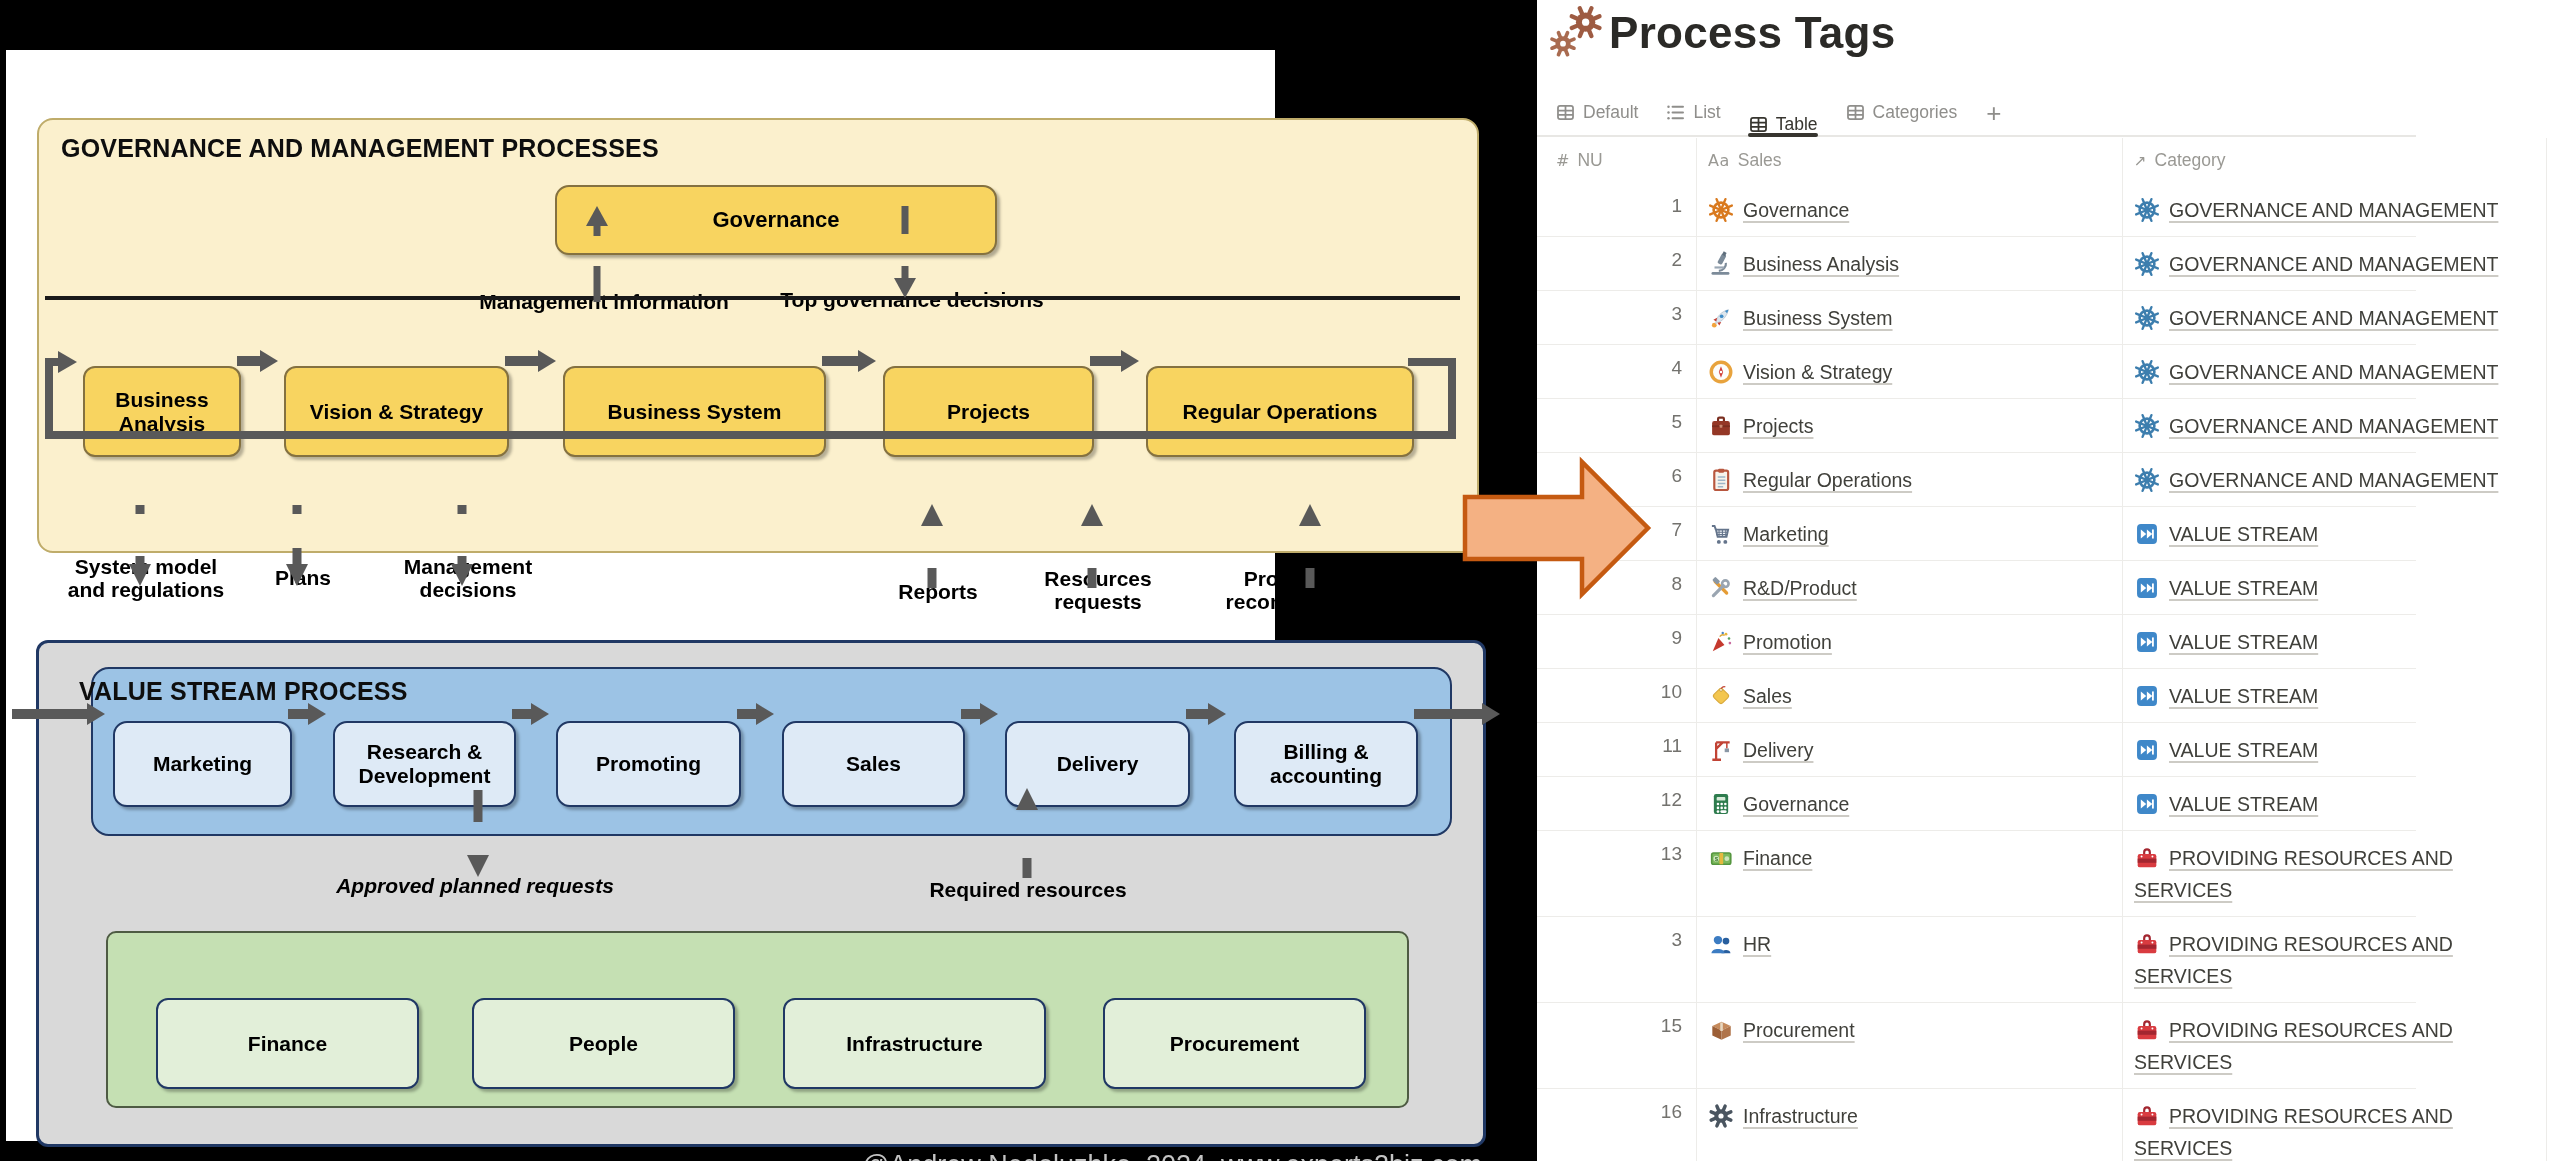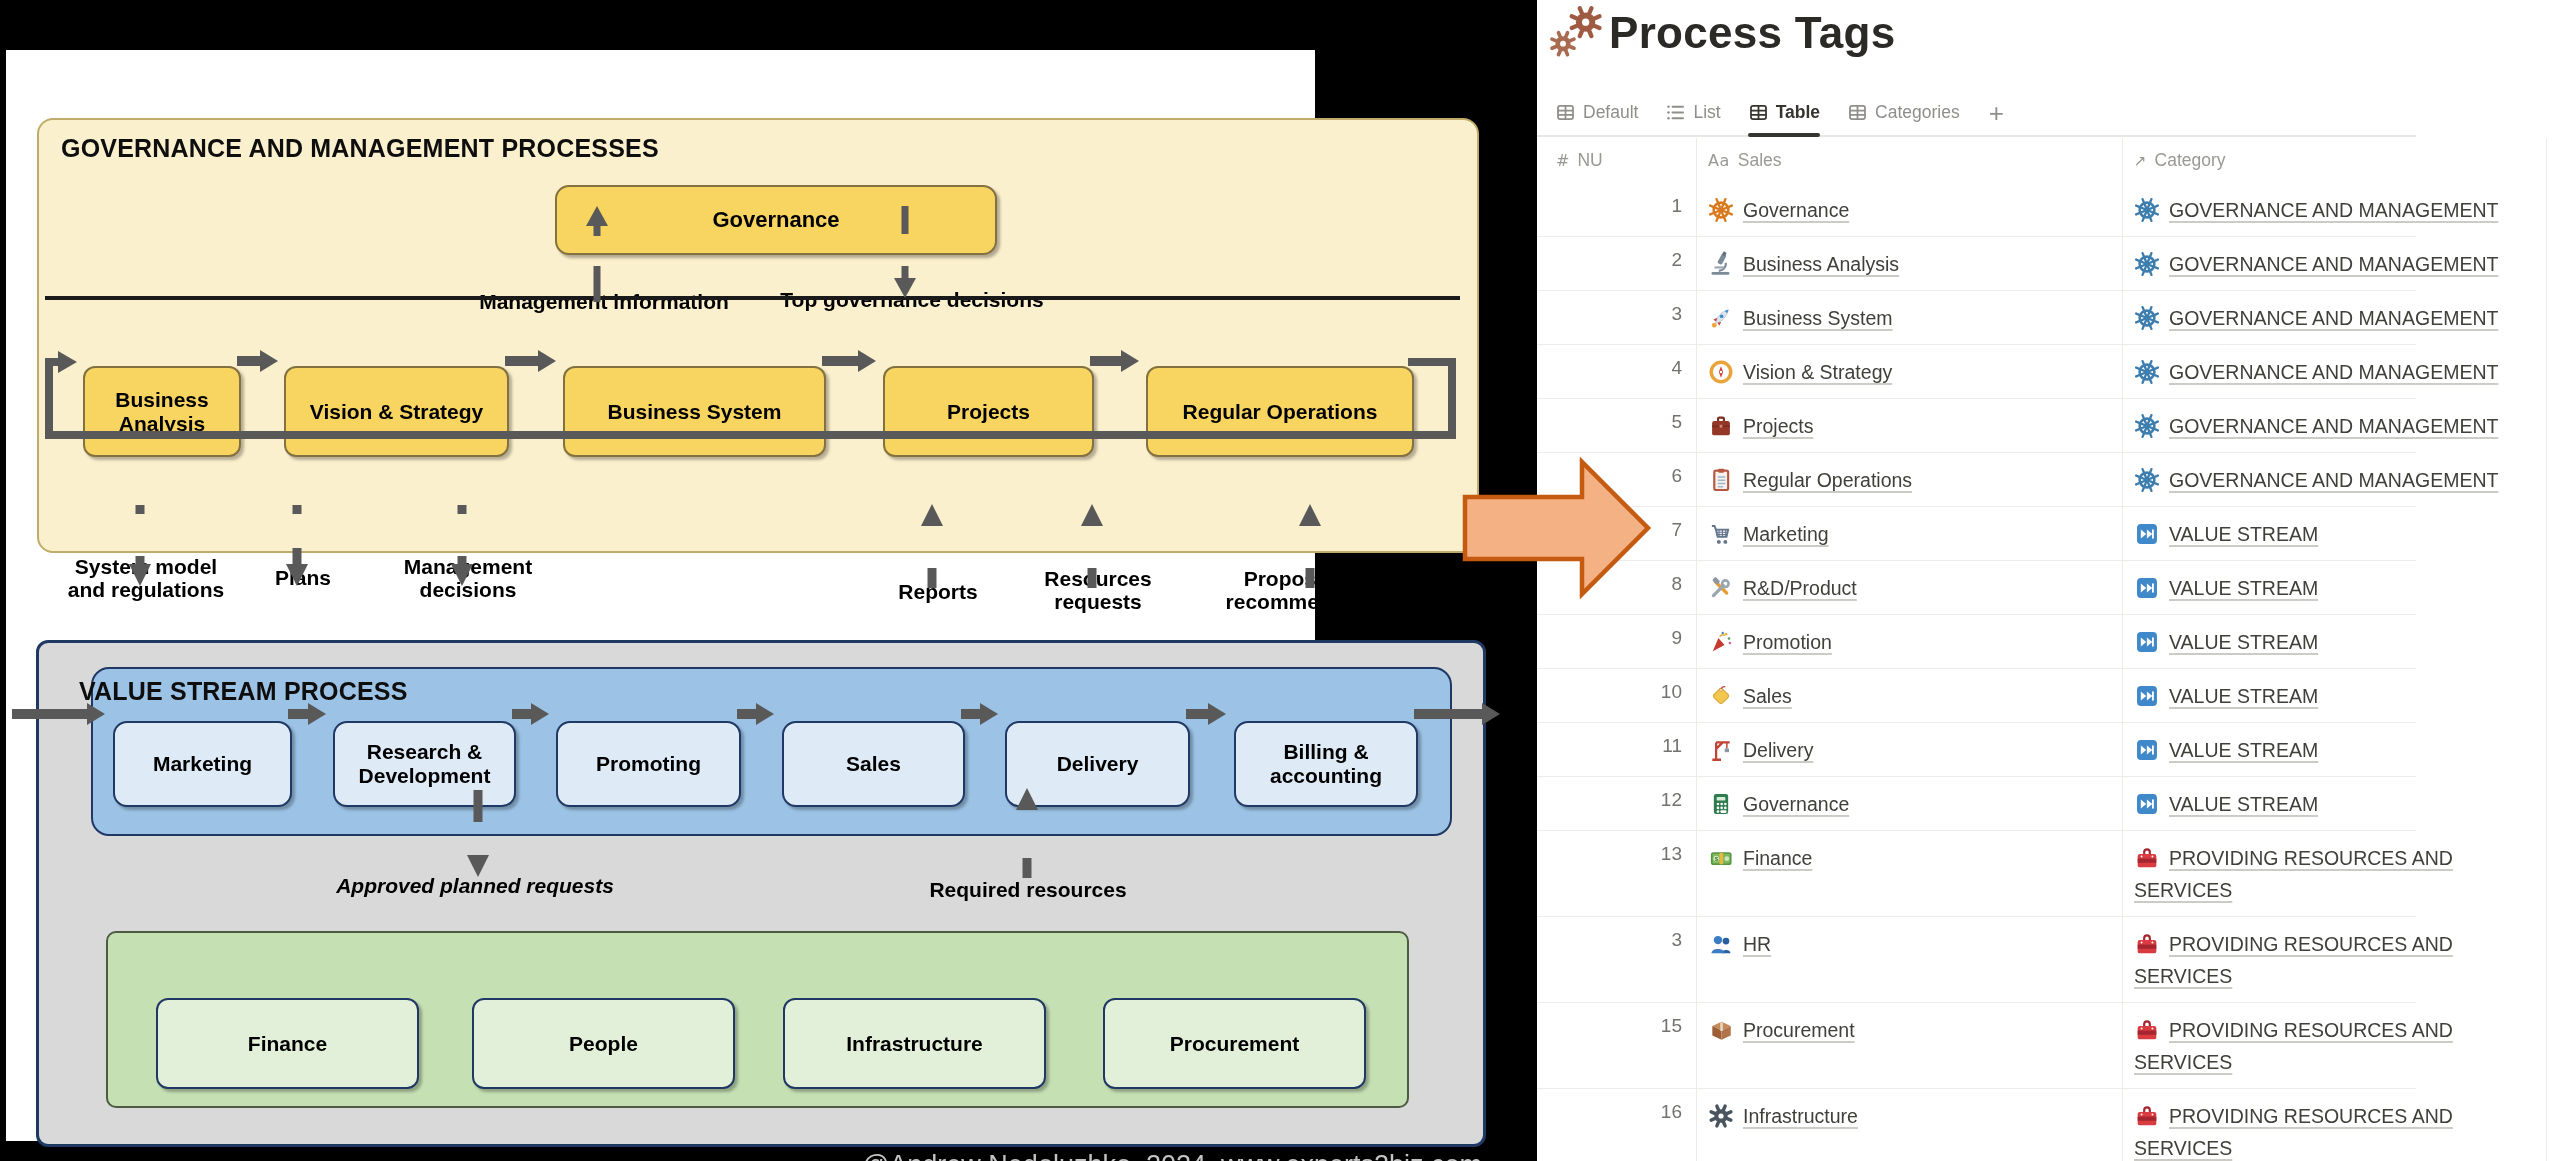--- a/index.html
+++ b/index.html
@@ -1,21 +1,21 @@
 <!DOCTYPE html>
 <html style="--beige: #FBF0CD; --yellow: #F8D460; --gray: #D9D9D9; --blue: #9CC3E5; --light-blue: #DEEAF6; --green: #C5E0B3; --light-green: #E2EFD9; --navy-border: #203864; --connector: #595959;"><head>
 <meta charset="utf-8">
 <style>
   html,body{margin:0;padding:0;background:#fff;}
   #canvas{position:relative;width:2560px;height:1161px;overflow:hidden;
           font-family:"Liberation Sans","DejaVu Sans",sans-serif;background:#fff;}
 
   
   #slide{position:absolute;left:0;top:0;width:1537px;height:1161px;background:#000;}
-  #page{position:absolute;left:6px;top:50px;width:1269px;height:1091px;background:#fff;padding-left:40px;}
+  #page{position:absolute;left:6px;top:50px;width:1269px;height:1091px;background:#fff;}
   .absbox{position:absolute;box-sizing:border-box;}
   #beige{left:31px;top:68px;width:1442px;height:435px;background:var(--beige);
          border:2px solid #BFAC6A;border-radius:16px;}
   .sec-title{position:absolute;font-weight:bold;font-size:25px;color:#0e0e0e;letter-spacing:.2px;}
   #gov-box{left:549px;top:135px;width:442px;height:70px;background:var(--yellow);
            border:2px solid #847140;border-radius:14px;box-shadow:3px 3px 3px rgba(0,0,0,.3);
            display:flex;align-items:center;justify-content:center;font-weight:bold;font-size:22px;}
   #grayBox{left:30px;top:590px;width:1450px;height:507px;background:var(--gray);
            border:3px solid var(--navy-border);border-radius:12px;}
   #blueBox{left:85px;top:617px;width:1361px;height:169px;background:var(--blue);
@@ -41,21 +41,21 @@
   
   #panel{position:absolute;left:1537px;top:0;width:879px;height:1161px;background:#fff;color:#37352F;}
   #p-titlebar{position:absolute;left:0;top:0;width:100%;height:90px;}
   #p-title-icon{position:absolute;left:12px;top:6px;width:56px;height:56px;}
   #p-title{position:absolute;left:72px;top:8px;font-size:44px;font-weight:bold;color:#2B2A27;letter-spacing:.3px;}
   #p-tabs{position:absolute;left:0;top:90px;width:100%;height:47px;display:flex;align-items:center;
           padding-left:18px;box-sizing:border-box;border-bottom:2px solid #E8E7E4;}
   .tab{position:relative;display:flex;align-items:center;height:100%;margin-right:27px;
        font-size:17.5px;color:#8F8E8B;cursor:pointer;}
   .tab .tabico{display:flex;margin-right:7px;color:#8F8E8B;}
-  .tab.active{color:#37352F;font-weight:bold;}
+  .tab.active{color:#37352F;font-weight:normal;align-items:flex-end;}
   .tab.active .tabico{color:#37352F;}
   .tab.active::after{content:'';position:absolute;left:0;right:0;bottom:-2px;height:4px;
        background:#37352F;border-radius:2px;}
   #add-view{font-size:26px;color:#8F8E8B;margin-left:2px;cursor:pointer;line-height:20px;}
   #t-head{position:absolute;left:0;top:138px;width:100%;height:45px;color:#9A9994;font-size:17.5px;}
   .hcell{position:absolute;top:0;height:45px;display:flex;align-items:center;}
   .hico{font-family:"DejaVu Sans",sans-serif;margin-right:8px;font-size:16px;color:#9A9994;}
   #t-body{position:absolute;left:0;top:183px;width:100%;}
   .trow{position:relative;border-bottom:1px solid #EDECE9;}
   .tnum{position:absolute;left:0;top:12px;width:145px;text-align:right;font-size:19px;color:#73726E;}

